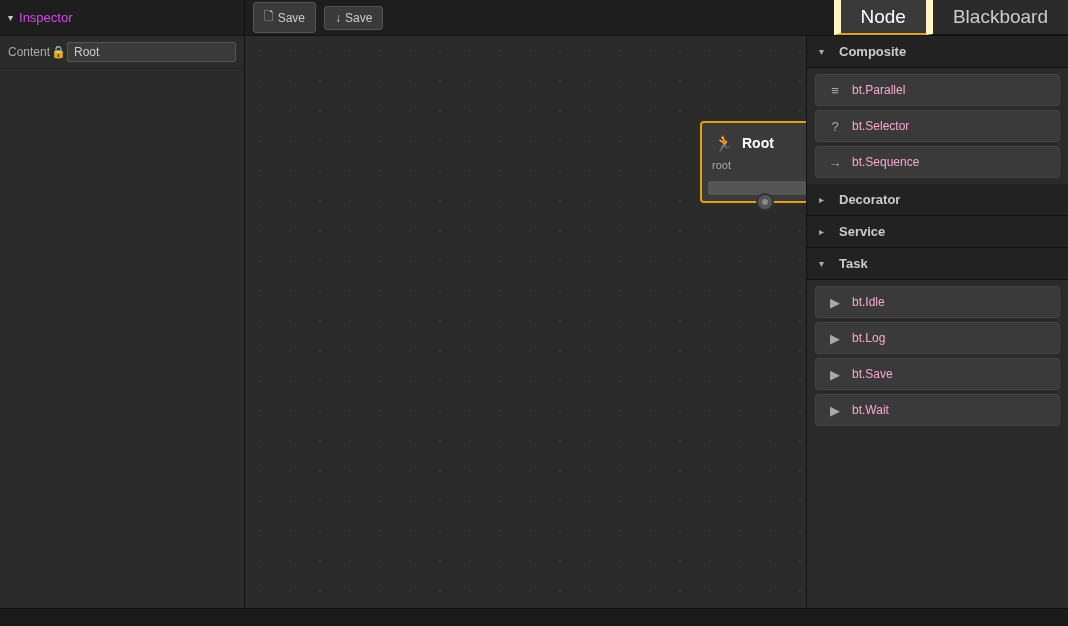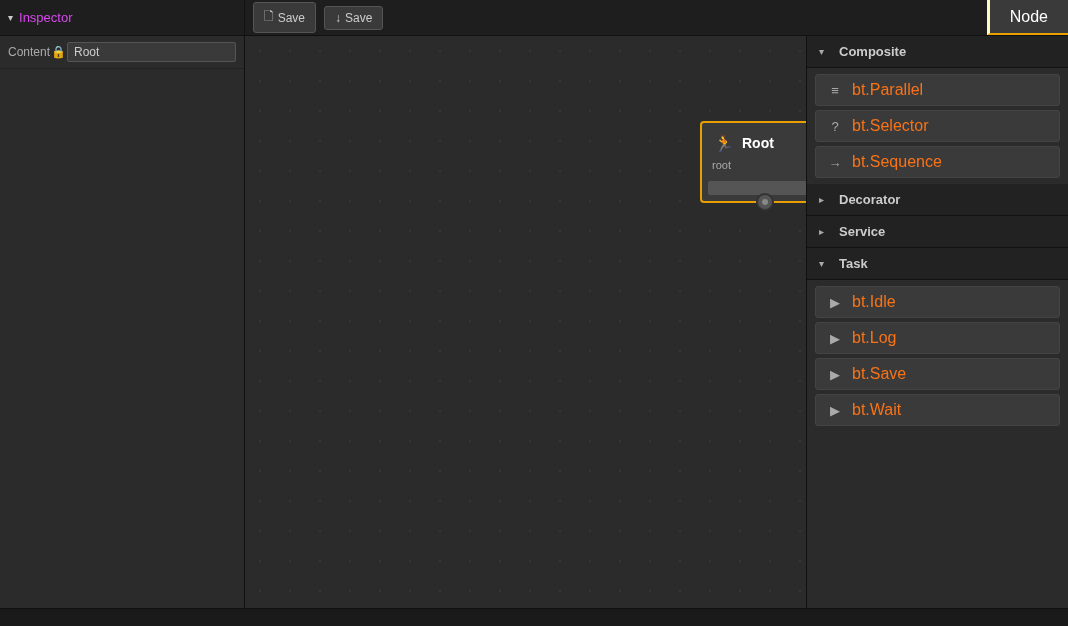--- a/index.html
+++ b/index.html
@@ -74,23 +74,23 @@
       height: 100%;
       flex-shrink: 0;
     }
 
     .tab-btn {
       height: 100%;
       padding: 0 20px;
       border: none;
       background: #2b2b2b;
       color: #ccc;
-      font-size: 16px;
+      font-size: 19px;
       cursor: pointer;
-      border-left: 3px solid #fef9c3;
+      border-left: 7px solid #fef9c3;
       border-bottom: 1px solid #111;
     }
     .tab-btn.active {
       background: #3a3a3a;
       color: #fff;
       border-bottom: 2px solid #e8a000;
     }
 
     
     .main {
@@ -285,22 +285,22 @@
       height: 18px;
       display: flex;
       align-items: center;
       justify-content: center;
       color: #aaa;
       font-size: 13px;
       flex-shrink: 0;
     }
 
     .node-item-label {
-      color: #f97316;
-      font-size: 16px;
+      color: #f9a8d4;
+      font-size: 12px;
     }
 
     
     .cursor {
       position: absolute;
       top: 325px;
       left: 638px;
       width: 0;
       height: 0;
       pointer-events: none;
@@ -341,20 +341,21 @@
       <span>🗋</span>
       <span>Save</span>
     </button>
     <button class="btn">
       <span>↓</span>
       <span>Save</span>
     </button>
   </div>
   <div class="top-bar-right">
     <button class="tab-btn active">Node</button>
+    <button class="tab-btn">Blackboard</button>
   </div>
 </div>
 
 <div class="main">
 
   <div class="inspector">
     <div class="inspector-row">
       <span class="inspector-label">Content</span>
       <span class="lock-icon">🔒</span>
       <input class="inspector-input" type="text" value="Root" style="">

